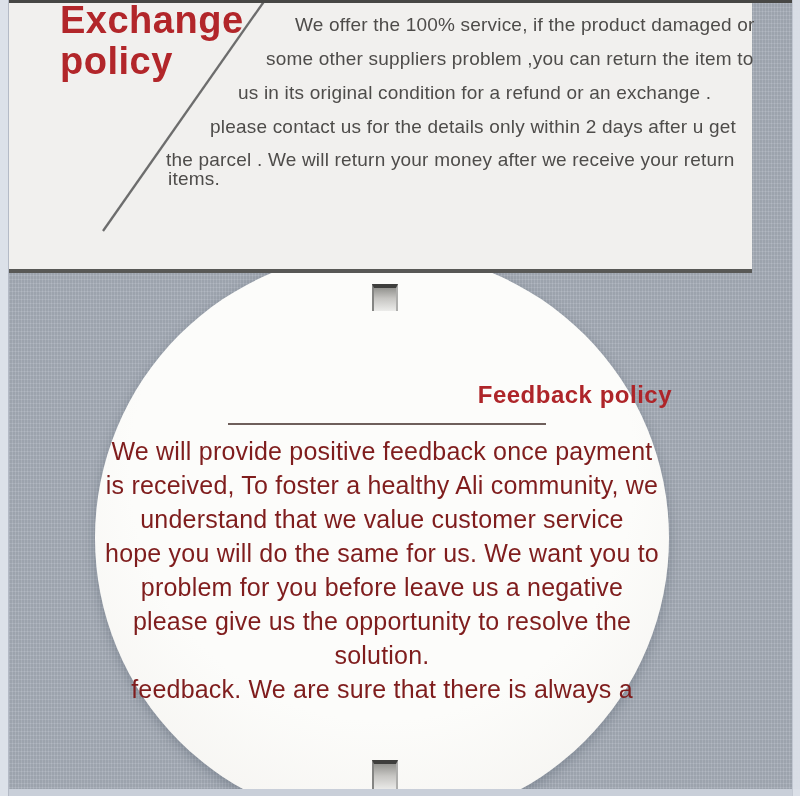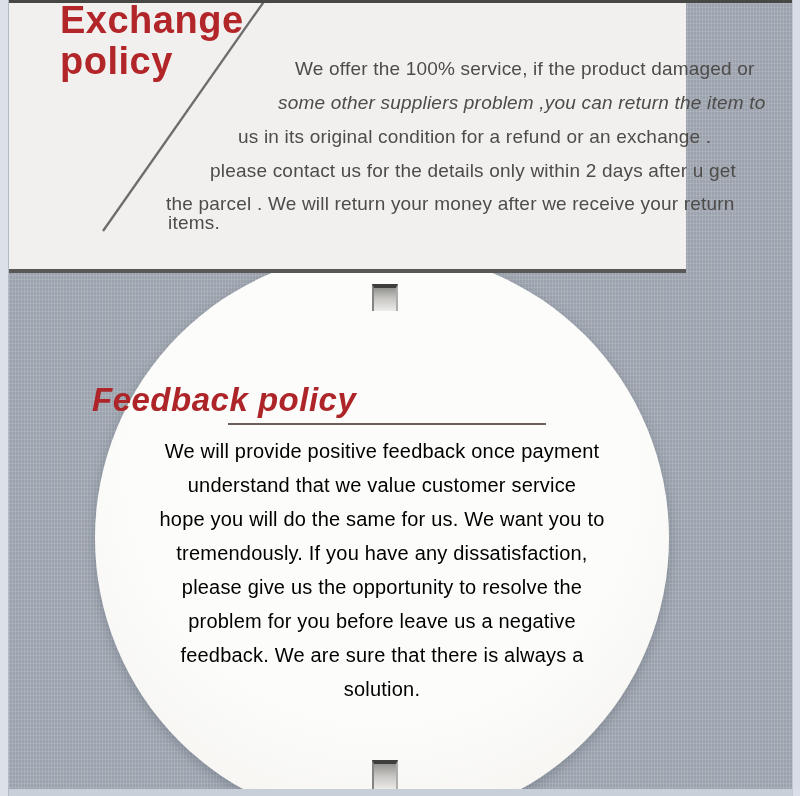--- a/index.html
+++ b/index.html
@@ -17,54 +17,54 @@
       repeating-linear-gradient(0deg, rgba(255,255,255,0.06) 0 1px, rgba(0,0,0,0.035) 1px 4px);
   }
   
   .tag-circle{
     position:absolute;left:95px;top:251px;width:574px;height:574px;border-radius:50%;
     background:radial-gradient(circle at 50% 38%, #fcfcfa 55%, #f6f5f2 80%, #e9e8e4 98%);
     box-shadow:0 4px 12px rgba(70,80,95,0.35);
   }
   
   .top-panel{
-    position:absolute;left:8px;top:0;width:678px;height:269px;
+    position:absolute;left:8px;top:0;width:744px;height:269px;
     background:#f1f0ee;
     border-bottom:4px solid #585856;
   }
   .top-edge-line{
     position:absolute;left:8px;top:0;width:784px;height:3px;background:#474745;z-index:6;
   }
   .exchange-title{
     position:absolute;left:52px;top:0px;
     color:#b2262a;font-size:38px;font-weight:bold;line-height:41px;
     letter-spacing:0.5px;white-space:pre-line;
   }
   .diag-svg{position:absolute;left:0;top:0;}
   .ex-line{
     position:absolute;
-    color:#4e4c4a;font-size:19px;line-height:22px;letter-spacing:0.2px;white-space:nowrap;margin-top:44px;
+    color:#4e4c4a;font-size:19px;line-height:22px;letter-spacing:0.2px;white-space:nowrap;
   }
   .ex-line:nth-of-type(1){left:287px;top:14px;}
-  .ex-line:nth-of-type(2){left:270px;top:48px;font-style:italic;}
+  .ex-line:nth-of-type(2){left:258px;top:48px;}
   .ex-line:nth-of-type(3){left:230px;top:82px;}
   .ex-line:nth-of-type(4){left:202px;top:116px;}
   .ex-line:nth-of-type(5){left:158px;top:149px;}
   .ex-line:nth-of-type(6){left:160px;top:168px;}
   
   .feedback-title{
-    position:absolute;left:92px;top:381px;width:580px;text-align:left;
-    color:#ae2529;font-size:33px;font-weight:bold;letter-spacing:0.5px;font-style:italic;
+    position:absolute;left:92px;top:381px;width:580px;text-align:right;
+    color:#ae2529;font-size:24px;font-weight:bold;letter-spacing:0.5px;
   }
   .title-underline{
     position:absolute;left:228px;top:423px;width:318px;height:2px;background:#6e5f5b;
   }
   .feedback-body{
     position:absolute;left:92px;top:434px;width:580px;text-align:center;
-    color:#000000;font-size:20px;letter-spacing:0.2px;
+    color:#7f1d1d;font-size:25px;letter-spacing:0.2px;
   }
   .fb-line{line-height:34px;white-space:nowrap;}
   
   .tag-hole{
     position:absolute;width:22px;
     background:linear-gradient(180deg,#93938f 0%,#c6c5c2 45%,#ececea 100%);
     border-top:4px solid #3e3e3c;
     border-left:2px solid #85858ा3;
     border-left:2px solid #858583;
     border-right:2px solid #aeaeac;
@@ -107,26 +107,26 @@
   </div>
 </div>
 
 <div class="top-edge-line"></div>
 
 <div class="feedback-title">Feedback policy</div>
 <div class="title-underline"></div>
 
 <div class="feedback-body">
   <div class="fb-line">We will provide positive feedback once payment</div>
+  <div class="fb-line">is received, To foster a healthy Ali community, we</div>
   <div class="fb-line">understand that we value customer service</div>
   <div class="fb-line">hope you will do the same for us. We want you to</div>
-  <div class="fb-line">tremendously. If you have any dissatisfaction,</div>
+  <div class="fb-line">problem for you before leave us a negative</div>
   <div class="fb-line">please give us the opportunity to resolve the</div>
-  <div class="fb-line">problem for you before leave us a negative</div>
+  <div class="fb-line">solution.</div>
   <div class="fb-line">feedback. We are sure that there is always a</div>
-  <div class="fb-line">solution.</div>
 </div>
 
 <span class="tag-hole hole-bottom"></span>
 
 <div class="bottom-strip"></div>
 <div class="edge-strip edge-left"></div>
 <div class="edge-strip edge-right"></div>
 
 </body></html>

